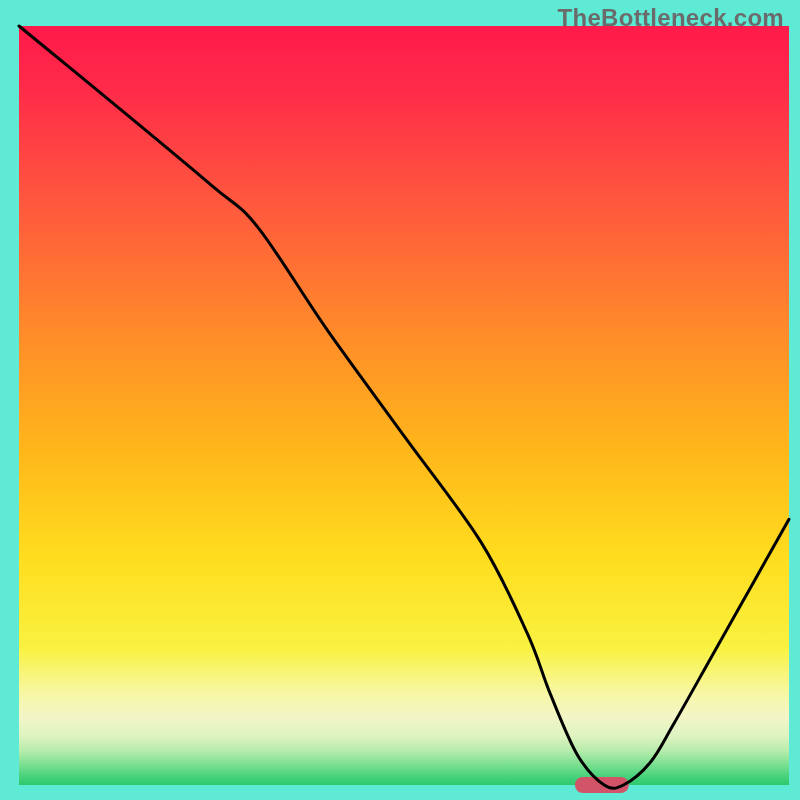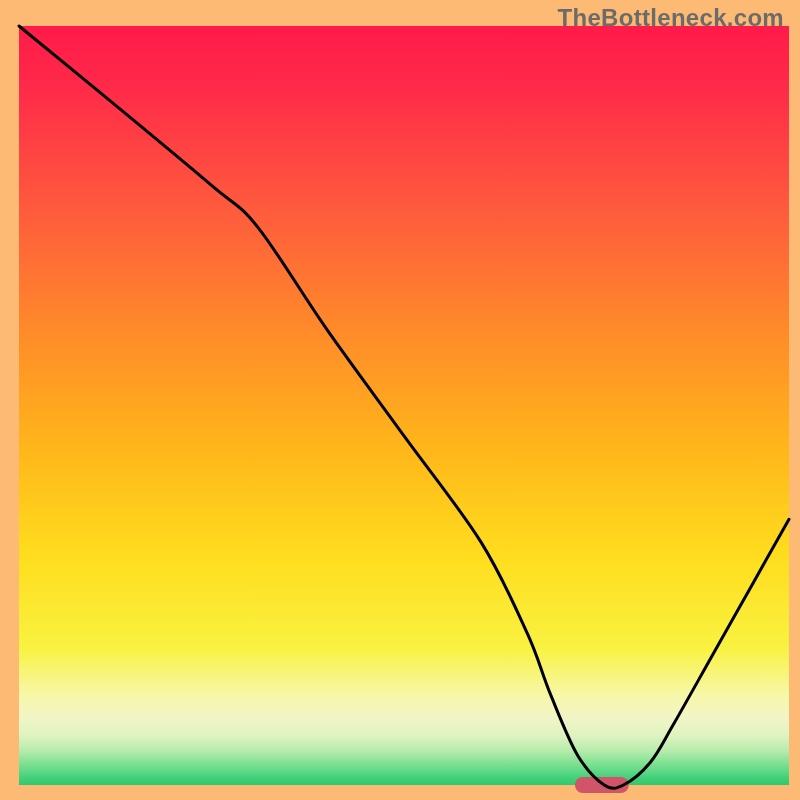--- a/index.html
+++ b/index.html
@@ -7,21 +7,21 @@
     padding: 0;
     width: 800px;
     height: 800px;
     background: #000000;
     font-family: Arial, Helvetica, sans-serif;
   }
   .frame {
     position: relative;
     width: 800px;
     height: 800px;
-    background: #fdba74;
+    background: #5eead4;
   }
   .watermark {
     position: absolute;
     top: 4px;
     right: 16px;
     color: #6b6b6b;
     font-size: 24px;
     font-weight: 600;
     letter-spacing: 0.3px;
     z-index: 20;

